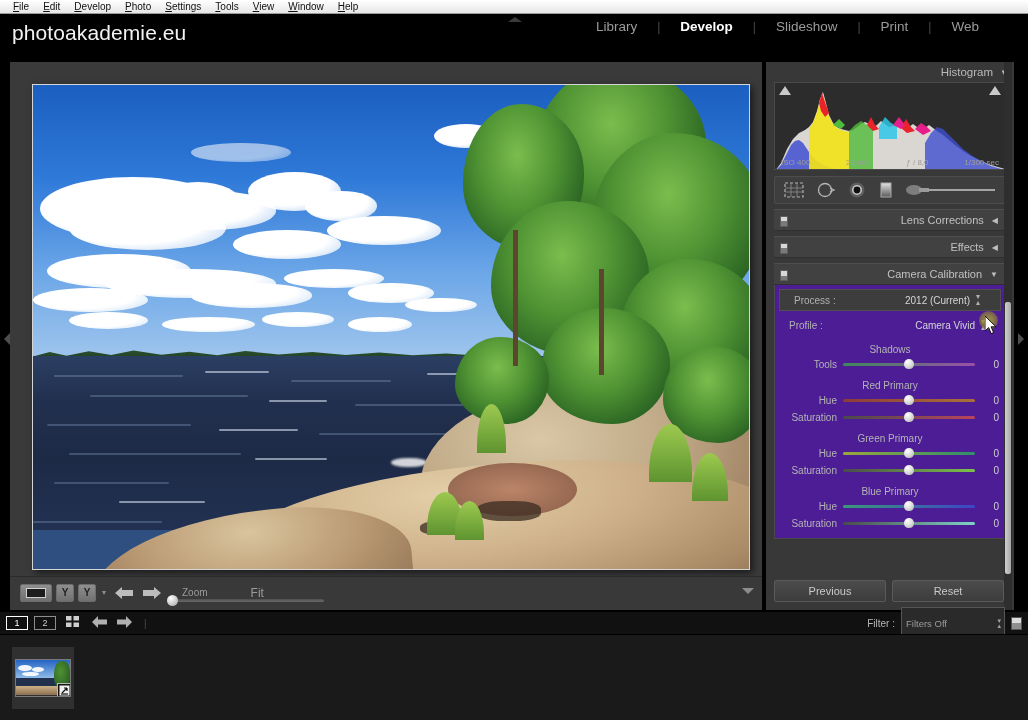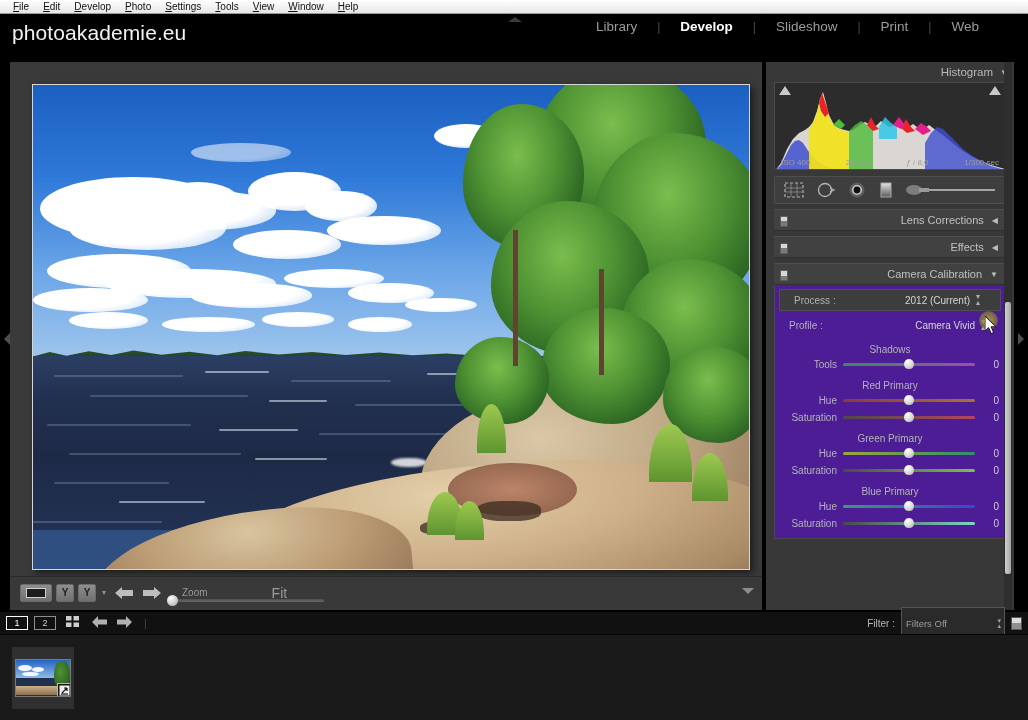--- a/index.html
+++ b/index.html
@@ -167,21 +167,21 @@
   }
   .tb-loupe { width:32px; }
   .tb-loupe-inner { width:20px;height:10px;background:#1c1c1c;border:1px solid #cfcfcf; }
   .tb-yy { width:18px; font-size:10px; color:#1f1f1f; font-weight:bold; }
   .tb-caret { color:#8f8f8f; font-size:8px; margin:0 6px 0 2px; cursor:pointer;}
   .arrow-btn {
     width:24px;height:20px; margin-right:4px; cursor:pointer;
     display:flex;align-items:center;justify-content:center;
   }
   .zoomlabel { font-size:10px; color:#9a9a9a; margin-left:14px; }
-  .fitlabel { font-size:14px; color:#9a9a9a; margin-left:64px; }
+  .fitlabel { font-size:12px; color:#9a9a9a; margin-left:43px; }
   .zoomslider {
     position:absolute; left:162px; top:22px; width:152px; height:3px;
     background: linear-gradient(#4e4e4e,#6a6a6a); border-radius:2px;
   }
   .zoomknob {
     position:absolute; left:-5px; top:-4px; width:11px;height:11px;
     background: radial-gradient(circle at 35% 30%, #fdfdfd, #c9c9c9 60%, #9a9a9a);
     border-radius:50%; cursor:pointer;
   }
   .tb-rightcaret {
@@ -679,20 +679,24 @@
       </div>
       <div class="slider-row">
         <span class="sl-label">Saturation</span>
         <span class="sl-track" style="background:linear-gradient(90deg,#4a4a4a,#7fd4c6);">
           <span class="sl-knob"></span>
         </span>
         <span class="sl-val">0</span>
       </div>
     </div>
 
+    <div class="btnrow">
+      <div class="pbtn">Previous</div>
+      <div class="pbtn">Reset</div>
+    </div>
 
     <div class="vscroll">
       <div class="vthumb"></div>
     </div>
   </div>
 
   <div class="hover-blob"></div>
   <svg class="cursor" viewBox="0 0 13 19">
     <path d="M0,0 L0,15 L3.6,11.6 L6.2,17.6 L8.6,16.5 L6.1,10.8 L11,10.8 Z" fill="#ffffff" stroke="#000000" stroke-width="0.9"></path>
   </svg>

